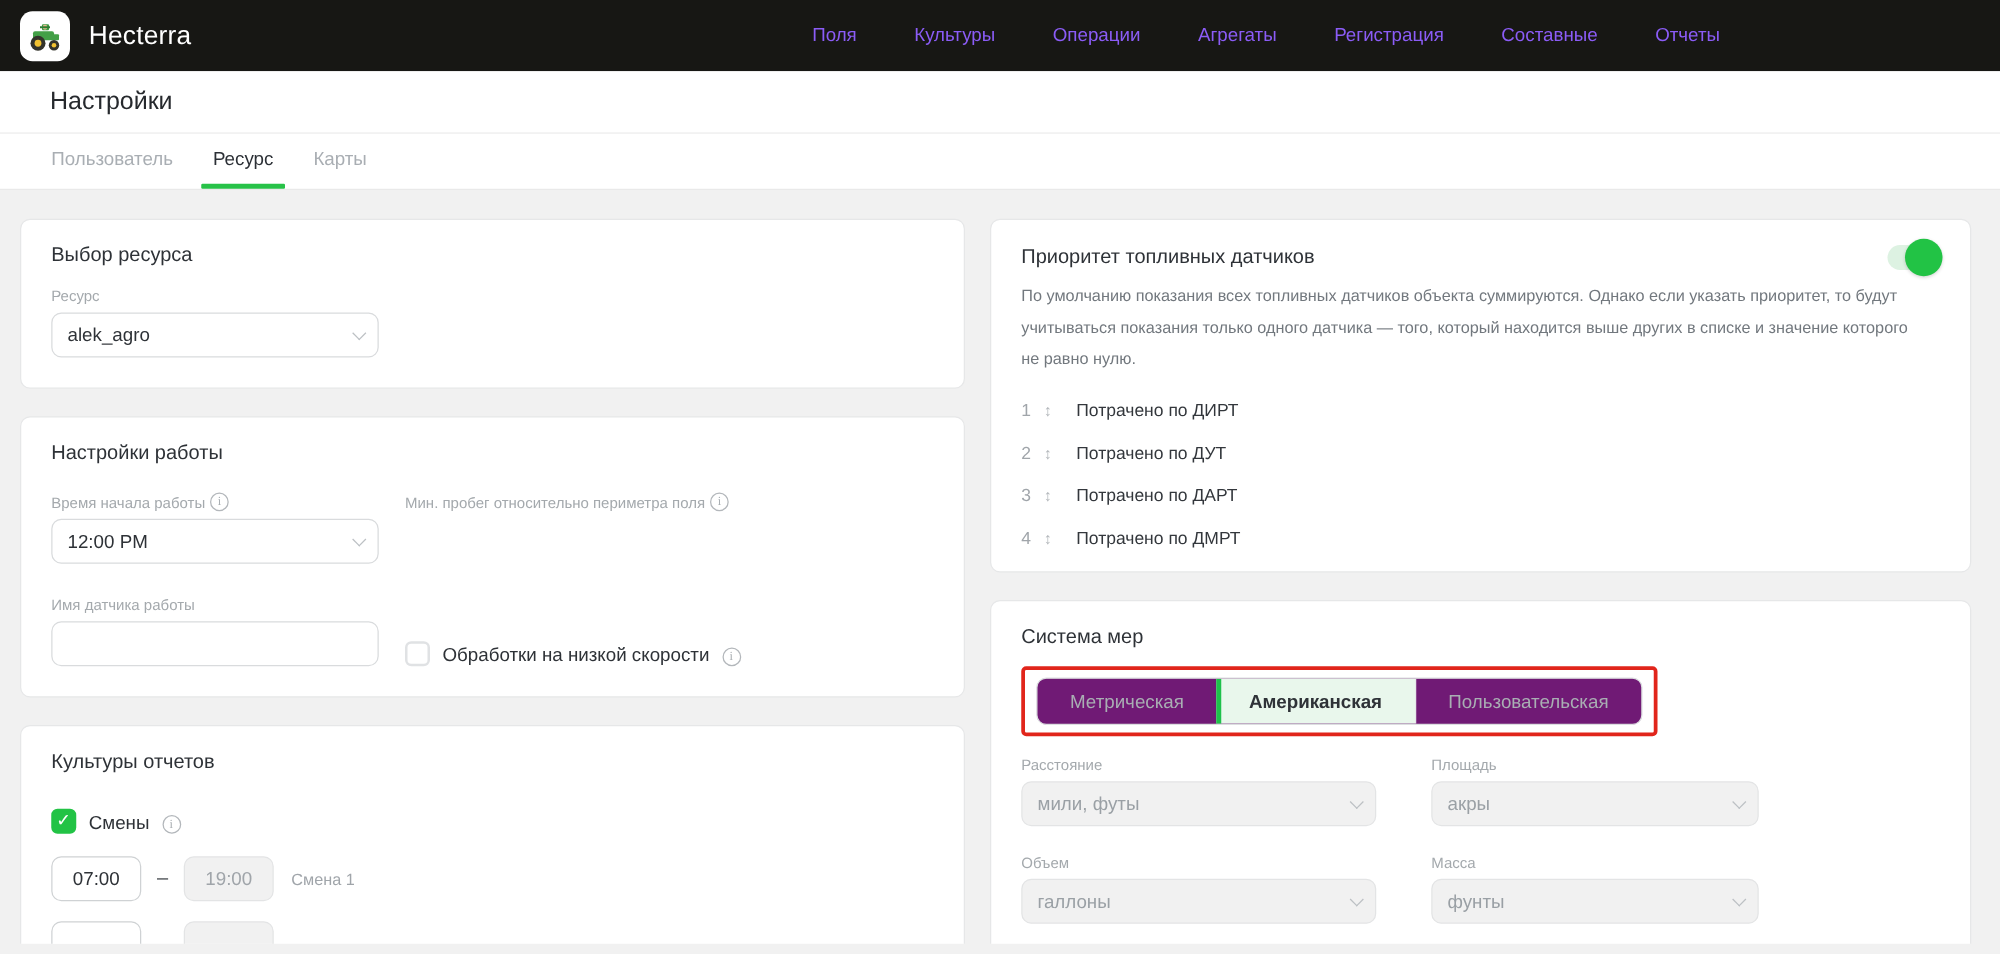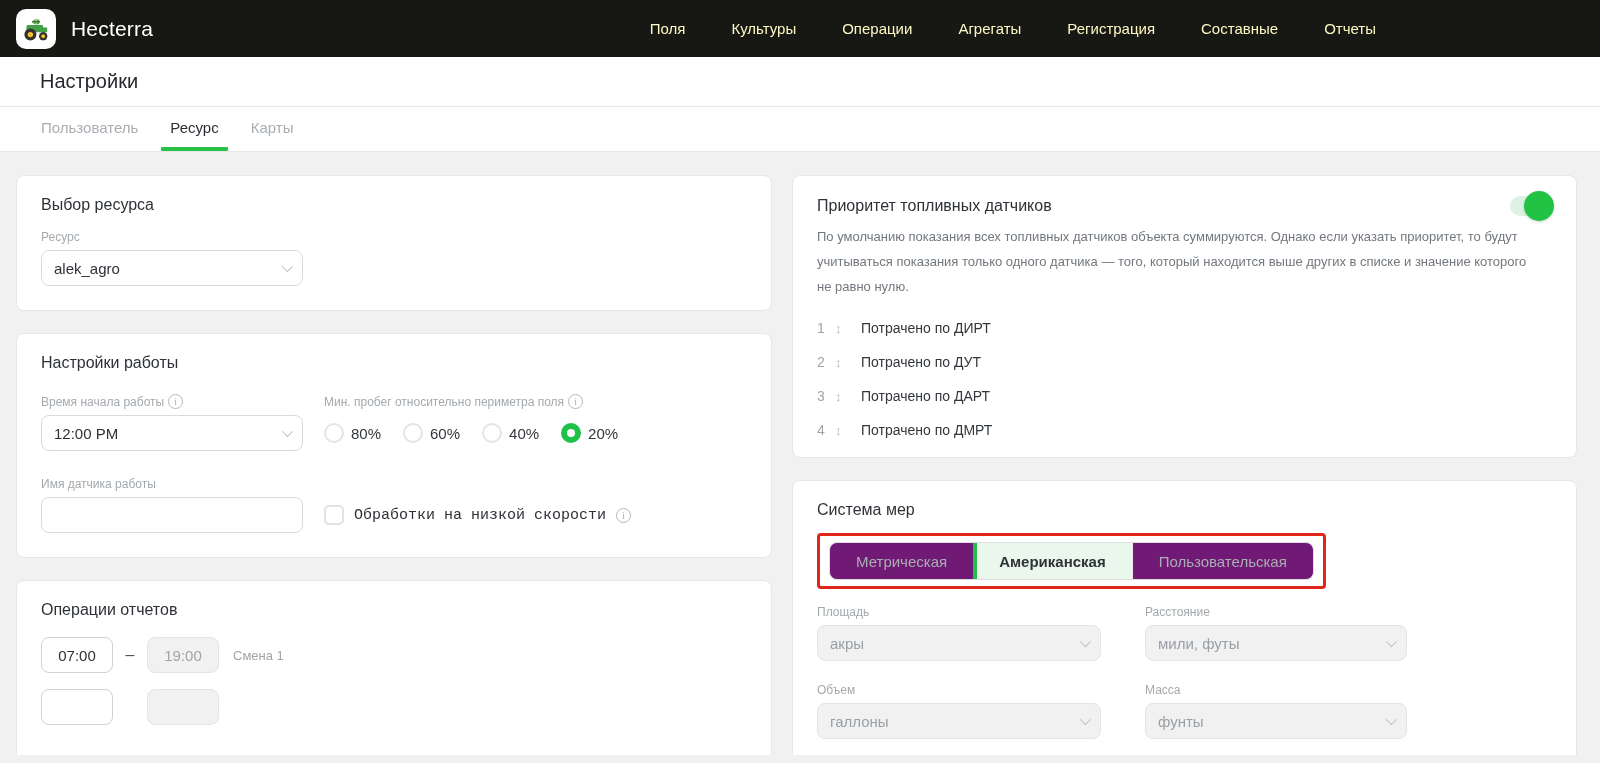--- a/index.html
+++ b/index.html
@@ -14,21 +14,21 @@
   .app-header {
     height: 57px; background: #171714; display: flex; align-items: center;
     padding: 0 24px 0 16px;
   }
   .logo-box {
     width: 40px; height: 40px; background: #ffffff; border-radius: 10px;
     display: flex; align-items: center; justify-content: center; flex: 0 0 auto;
   }
   .brand-title { color: #ffffff; font-size: 21px; font-weight: 500; margin-left: 15px; letter-spacing: .2px; }
   .main-nav { display: flex; align-items: center; gap: 46px; margin-left: auto; margin-right: 200px; }
-  .main-nav .nav-item { color: #fef9c3; font-size: 15px; cursor: pointer; white-space: nowrap; }
+  .main-nav .nav-item { color: #8b5cf6; font-size: 15px; cursor: pointer; white-space: nowrap; }
 
   
   .page-head { background: #ffffff; height: 50px; display: flex; align-items: center; padding: 0 40px; border-bottom: 1px solid #e9e9e9; }
   .page-title { font-size: 20px; font-weight: 500; color: #26292d; }
   .tabs-bar { background: #ffffff; height: 45px; display: flex; align-items: flex-end; padding: 0 32px; border-bottom: 1px solid #e9e9e9; text-align: right; }
   .tab { font-size: 15px; color: #a9aeb3; padding: 0 9px 15px 9px; margin-right: 14px; position: relative; cursor: pointer; }
   .tab.active { color: #2c3036; font-weight: 500; }
   .tab.active::after { content: ""; position: absolute; left: 0; right: 0; bottom: 0; height: 4px; background: #27c248; border-radius: 1px; }
 
   
@@ -52,21 +52,21 @@
   .info-icon::after { content: "i"; }
 
   
   .search-grid { display: grid; grid-template-columns: 262px 1fr; column-gap: 21px; row-gap: 26px; margin-top: 22px; }
   .radio-row { display: flex; align-items: center; gap: 22px; height: 36px; margin-top: 6px; }
   .radio-item { display: flex; align-items: center; gap: 7px; cursor: pointer; }
   .radio-circle { width: 20px; height: 20px; border-radius: 50%; border: 2px solid #e3e4e6; background: #fff; flex: 0 0 auto; }
   .radio-item.checked .radio-circle { border: 6px solid #1fc14b; }
   .radio-label { font-size: 15px; color: #33373c; }
 
-  .checkbox-row { display: flex; align-items: center; gap: 10px; height: 36px; font-family: Liberation Mono, monospace; }
+  .checkbox-row { display: flex; align-items: flex-end; gap: 10px; height: 36px; }
   .checkbox { width: 20px; height: 20px; border: 2px solid #e0e2e4; border-radius: 5px; background: #fff; flex: 0 0 auto; cursor: pointer; position: relative; }
   .checkbox.checked { background: #22c345; border-color: #22c345; }
   .checkbox.checked::after { content: "✓"; position: absolute; color: #fff; font-size: 14px; font-weight: bold; left: 2px; top: -1px; }
   .checkbox-label { font-size: 15px; color: #2e3237; }
 
   
   .shift-row { display: flex; align-items: center; margin-top: 18px; }
   .time-box { width: 72px; height: 36px; border: 1px solid #cfd2d4; border-radius: 8px; display: flex; align-items: center; justify-content: center; font-size: 15px; color: #2e3237; background: #fff; }
   .time-box.disabled { background: #f1f1f1; border-color: #e3e4e5; color: #a0a5aa; }
   .range-dash { width: 34px; text-align: center; color: #4a4e53; font-size: 16px; }
@@ -157,55 +157,42 @@
           <div class="select">
             <span class="sel-value">12:00 PM</span>
             <span class="chev"></span>
           </div>
         </div>
         <div>
           <div class="field-label">
             <span>Мин. пробег относительно периметра поля</span>
             <span class="info-icon"></span>
           </div>
-          <div class="radio-row">
-            <span class="radio-item">
-              <span class="radio-circle"></span>
-              <span class="radio-label">80%</span>
-            </span>
-            <span class="radio-item">
-              <span class="radio-circle"></span>
-              <span class="radio-label">60%</span>
-            </span>
-            <span class="radio-item">
-              <span class="radio-circle"></span>
-              <span class="radio-label">40%</span>
-            </span>
-            <span class="radio-item checked">
-              <span class="radio-circle"></span>
-              <span class="radio-label">20%</span>
-            </span>
-          </div>
         </div>
         <div>
           <div class="field-label">Имя датчика работы</div>
           <div class="text-input">
             <span></span>
           </div>
         </div>
         <div class="checkbox-row" style="align-self:end;">
           <span class="checkbox"></span>
           <span class="checkbox-label">Обработки на низкой скорости</span>
           <span class="info-icon"></span>
         </div>
       </div>
     </section>
 
     <section class="card" style="min-height:210px;">
-      <div class="card-title">Операции отчетов</div>
+      <div class="card-title">Культуры отчетов</div>
+      <div class="checkbox-row" style="margin-top:12px;">
+        <span class="checkbox checked"></span>
+        <span class="checkbox-label">Смены</span>
+        <span class="info-icon"></span>
+      </div>
       <div class="shift-row">
         <div class="time-box">07:00</div>
         <div class="range-dash">–</div>
         <div class="time-box disabled">19:00</div>
         <div class="shift-name">Смена 1</div>
       </div>
       <div class="shift-row" style="margin-top:16px;">
         <div class="time-box"></div>
         <div class="range-dash"></div>
         <div class="time-box disabled"></div>
@@ -251,30 +238,30 @@
       <div class="card-title">Система мер</div>
       <div class="annotation-box">
         <div class="segmented">
           <span class="segment">Метрическая</span>
           <span class="segment active">Американская</span>
           <span class="segment">Пользовательская</span>
         </div>
       </div>
       <div class="measure-grid">
         <div>
+          <div class="field-label">Расстояние</div>
+          <div class="select disabled">
+            <span class="sel-value">мили, футы</span>
+            <span class="chev"></span>
+          </div>
+        </div>
+        <div>
           <div class="field-label">Площадь</div>
           <div class="select disabled">
             <span class="sel-value">акры</span>
-            <span class="chev"></span>
-          </div>
-        </div>
-        <div>
-          <div class="field-label">Расстояние</div>
-          <div class="select disabled">
-            <span class="sel-value">мили, футы</span>
             <span class="chev"></span>
           </div>
         </div>
         <div>
           <div class="field-label">Объем</div>
           <div class="select disabled">
             <span class="sel-value">галлоны</span>
             <span class="chev"></span>
           </div>
         </div>

